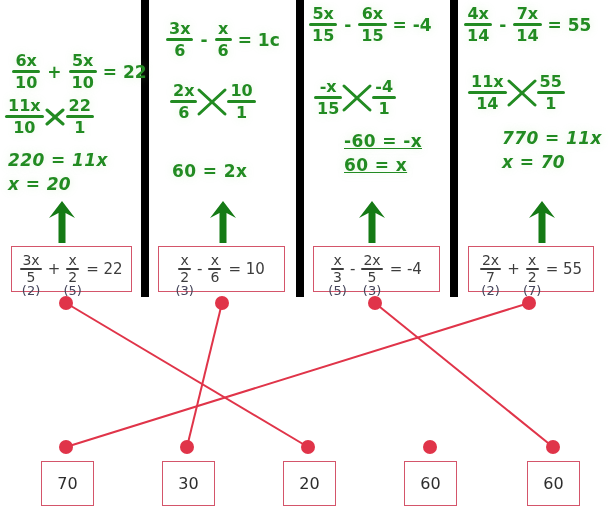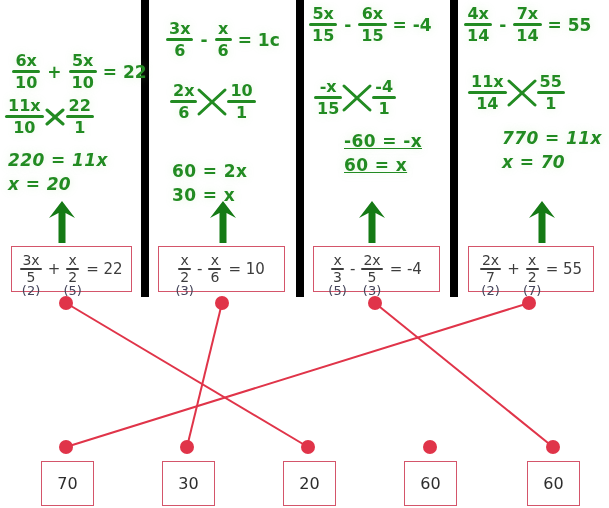--- a/index.html
+++ b/index.html
@@ -124,21 +124,20 @@
         <line x1="29" y1="3" x2="3" y2="27"></line>
       </svg>
     <span class="frac">
       <span class="num">10</span>
       <span class="fbar"></span>
       <span class="den">1</span>
     </span>
   </div>
   <div class="steps c2s">
     <div class="step">60 = 2x</div>
-    <div class="step">30 = x</div>
   </div>
 
   <div class="work c3g">
     <span class="frac">
       <span class="num">5x</span>
       <span class="fbar"></span>
       <span class="den">15</span>
     </span>
     <span class="op">-</span>
     <span class="frac">

